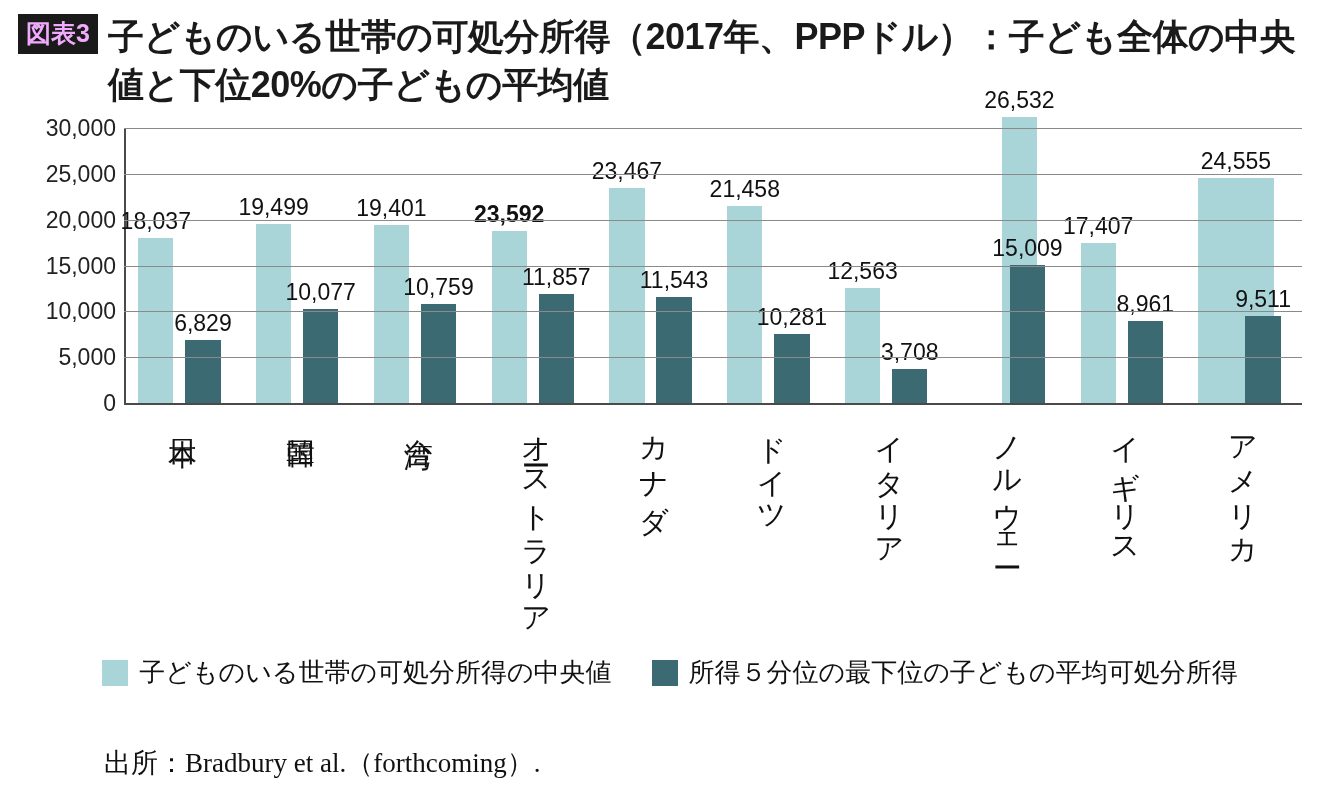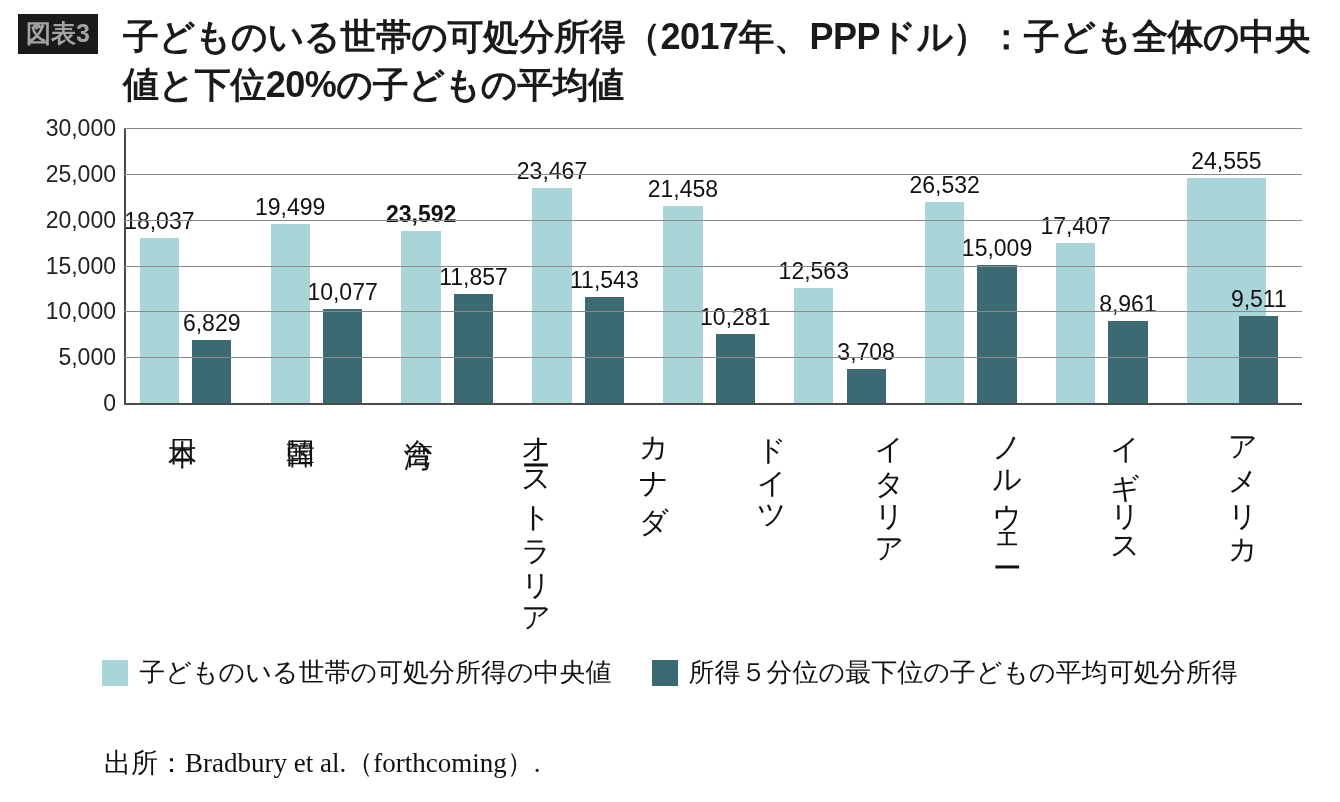--- a/index.html
+++ b/index.html
@@ -18,26 +18,26 @@
 
   
   .title-row {
     display: flex;
     align-items: flex-start;
     padding: 14px 18px 0 18px;
   }
   .title-badge {
     display: inline-block;
     background: #1a1a1a;
-    color: #a3a3a3;
+    color: #f0abfc;
     font-weight: bold;
     font-size: 25px;
     line-height: 1;
     padding: 7px 8px 8px 8px;
-    margin-right: 25px;
+    margin-right: 10px;
     white-space: nowrap;
     flex: 0 0 auto;
   }
   .title-text {
     font-size: 36px;
     font-weight: bold;
     line-height: 1.32;
     letter-spacing: -0.5px;
     margin-top: -1px;
   }
@@ -231,20 +231,28 @@
         </div>
         <div class="group">
           <div class="bar b1" style="height: 178.741px; background: rgb(169, 212, 216);">
             <span class="bar-value">19,499</span>
           </div>
           <div class="bar b2" style="height: 94px; background: rgb(60, 106, 114);">
             <span class="bar-value">10,077</span>
           </div>
         </div>
         <div class="group">
+          <div class="bar b1" style="height: 177.843px; background: rgb(169, 212, 216);">
+            <span class="bar-value">19,401</span>
+          </div>
+          <div class="bar b2" style="height: 98.6242px; background: rgb(60, 106, 114);">
+            <span class="bar-value">10,759</span>
+          </div>
+        </div>
+        <div class="group">
           <div class="bar b1" style="height: 172px; background: rgb(169, 212, 216); font-weight: bold;">
             <span class="bar-value">23,592</span>
           </div>
           <div class="bar b2" style="height: 108.689px; background: rgb(60, 106, 114);">
             <span class="bar-value">11,857</span>
           </div>
         </div>
         <div class="group">
           <div class="bar b1" style="height: 215.114px; background: rgb(169, 212, 216);">
             <span class="bar-value">23,467</span>
@@ -263,21 +271,21 @@
         </div>
         <div class="group">
           <div class="bar b1" style="height: 115.161px; background: rgb(169, 212, 216);">
             <span class="bar-value">12,563</span>
           </div>
           <div class="bar b2" style="height: 33.99px; background: rgb(60, 106, 114);">
             <span class="bar-value">3,708</span>
           </div>
         </div>
         <div class="group">
-          <div class="bar b1" style="height: 201px; background: rgb(169, 212, 216);">
+          <div class="bar b1" style="height: 286px; background: rgb(169, 212, 216); margin-left: 39px;">
             <span class="bar-value">26,532</span>
           </div>
           <div class="bar b2" style="height: 137.582px; background: rgb(60, 106, 114);">
             <span class="bar-value">15,009</span>
           </div>
         </div>
         <div class="group">
           <div class="bar b1" style="height: 159.564px; background: rgb(169, 212, 216); text-align: right;">
             <span class="bar-value">17,407</span>
           </div>

